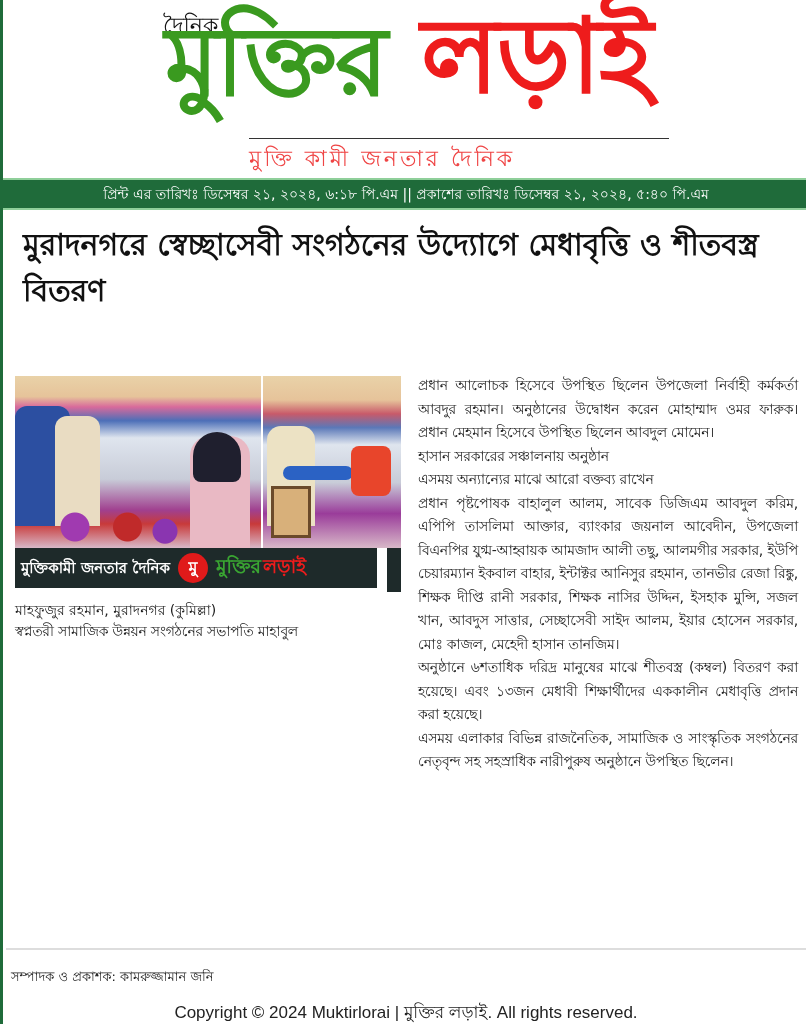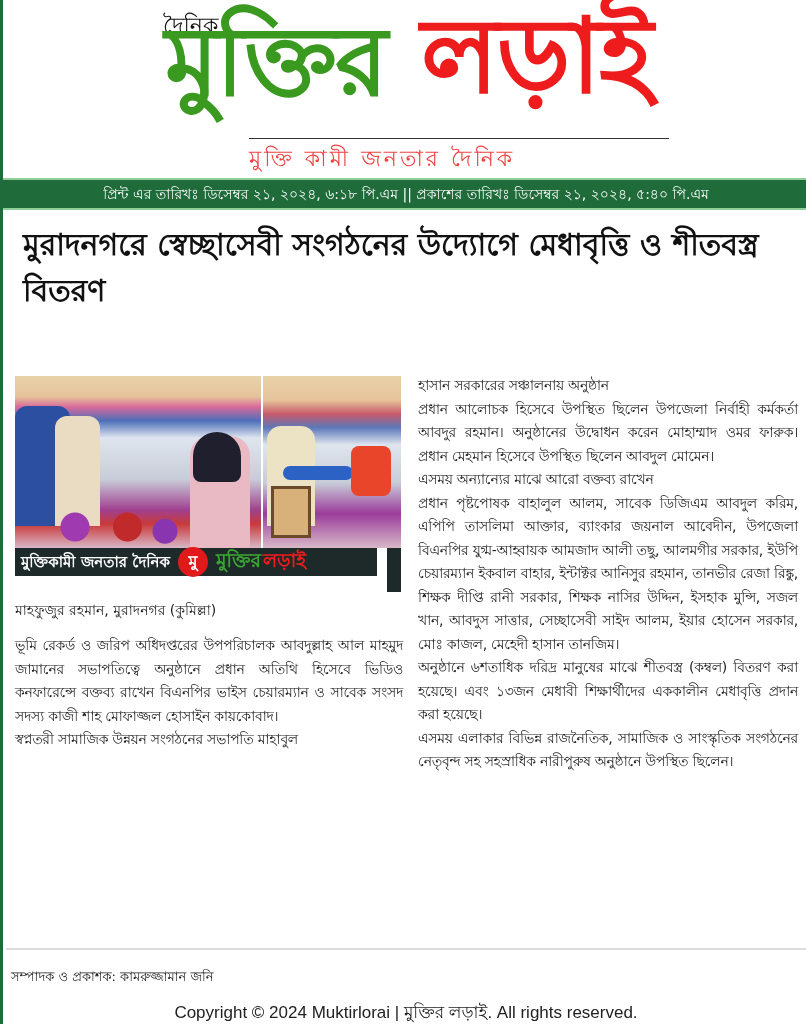--- a/index.html
+++ b/index.html
@@ -72,21 +72,21 @@
   .photo .p2 {
     position: absolute; left: 248px; top: 0; width: 138px; height: 172px;
     background:
       linear-gradient(180deg, #e9d2a8 0%, #e6c39a 14%, #c85a6a 22%, #5b78b8 30%, #dfe5ee 40%, #c8ccd8 62%, #9a3c9a 80%, #d8b8c8 100%);
   }
   .photo .p2 .fig1 { position:absolute; left:4px; top:50px; width:48px; height:100px; background:#ece2c4; border-radius:14px 14px 0 0; }
   .photo .p2 .arm { position:absolute; left:20px; top:90px; width:70px; height:14px; background:#2b62c4; border-radius:7px; }
   .photo .p2 .bag { position:absolute; left:88px; top:70px; width:40px; height:50px; background:#e8452b; border-radius:8px; }
   .photo .p2 .frame { position:absolute; left:8px; top:110px; width:40px; height:52px; background:#d8b07a; border:3px solid #6b4a2a; }
   .photo .banner {
-    position: absolute; left: 0; top: 172px; width: 362px; height: 28px;
+    position: absolute; left: 0; top: 172px; width: 362px; height: 40px;
     background: #1e2a2a; display: flex; align-items: center; padding-left: 6px;
     gap: 8px;
   }
   .photo .banner-gap { position:absolute; left: 362px; top: 172px; width: 10px; height: 44px; background:#ffffff; }
   .photo .banner-tail { position:absolute; left: 372px; top: 172px; width: 14px; height: 44px; background:#1e2a2a; }
   .banner .b-text { color: #ffffff; font-size: 15px; font-weight: bold; white-space: nowrap; }
   .banner .b-logo-circle {
     width: 30px; height: 30px; border-radius: 50%; background: #e01a1a; color: #fff;
     font-size: 16px; font-weight: bold; display: flex; align-items: center; justify-content: center;
   }
@@ -150,27 +150,26 @@
         <span class="b-logo-circle">মু</span>
         <span class="b-green">মুক্তির</span>
         <span class="b-red">লড়াই</span>
       </div>
       <div class="banner-gap"></div>
       <div class="banner-tail"></div>
     </div>
 
     <p class="byline">মাহফুজুর রহমান, মুরাদনগর (কুমিল্লা)</p>
 
-    <p class="para gap-lg">ভূমি রেকর্ড ও জরিপ অধিদপ্তরের উপপরিচালক আবদুল্লাহ আল মাহমুদ জামানের সভাপতিত্বে অনুষ্ঠানে প্রধান অতিথি হিসেবে ভিডিও কনফারেন্সে বক্তব্য রাখেন বিএনপির ভাইস চেয়ারম্যান ও সাবেক সংসদ সদস্য কাজী শাহ মোফাজ্জল হোসাইন কায়কোবাদ।</p>
     <p class="para gap-none">স্বপ্নতরী সামাজিক উন্নয়ন সংগঠনের সভাপতি মাহাবুল</p>
   </div>
 
   <div class="col-right">
+    <p class="para gap-none">প্রধান আলোচক হিসেবে উপস্থিত ছিলেন উপজেলা নির্বাহী কর্মকর্তা আবদুর রহমান। অনুষ্ঠানের উদ্বোধন করেন মোহাম্মাদ ওমর ফারুক। প্রধান মেহমান হিসেবে উপস্থিত ছিলেন আবদুল মোমেন।</p>
     <p class="para gap-none">হাসান সরকারের সঞ্চালনায় অনুষ্ঠান</p>
-    <p class="para gap-none">প্রধান আলোচক হিসেবে উপস্থিত ছিলেন উপজেলা নির্বাহী কর্মকর্তা আবদুর রহমান। অনুষ্ঠানের উদ্বোধন করেন মোহাম্মাদ ওমর ফারুক। প্রধান মেহমান হিসেবে উপস্থিত ছিলেন আবদুল মোমেন।</p>
     <p class="para gap-md">এসময় অন্যান্যের মাঝে আরো বক্তব্য রাখেন</p>
     <p class="para gap-none">প্রধান পৃষ্টপোষক বাহালুল আলম, সাবেক ডিজিএম আবদুল করিম, এপিপি তাসলিমা আক্তার, ব্যাংকার জয়নাল আবেদীন, উপজেলা বিএনপির যুগ্ম-আহ্বায়ক আমজাদ আলী তছু, আলমগীর সরকার, ইউপি চেয়ারম্যান ইকবাল বাহার, ইন্টাক্টর আনিসুর রহমান, তানভীর রেজা রিঙ্কু, শিক্ষক দীপ্তি রানী সরকার, শিক্ষক নাসির উদ্দিন, ইসহাক মুন্সি, সজল খান, আবদুস সাত্তার, সেচ্ছাসেবী সাইদ আলম, ইয়ার হোসেন সরকার, মোঃ কাজল, মেহেদী হাসান তানজিম।</p>
     <p class="para gap-md">অনুষ্ঠানে ৬শতাধিক দরিদ্র মানুষের মাঝে শীতবস্ত্র (কম্বল) বিতরণ করা হয়েছে। এবং ১৩জন মেধাবী শিক্ষার্থীদের এককালীন মেধাবৃত্তি প্রদান করা হয়েছে।</p>
     <p class="para gap-md">এসময় এলাকার বিভিন্ন রাজনৈতিক, সামাজিক ও সাংস্কৃতিক সংগঠনের নেতৃবৃন্দ সহ সহস্রাধিক নারীপুরুষ অনুষ্ঠানে উপস্থিত ছিলেন।</p>
   </div>
 
   <div class="footer-line"></div>
   <div class="editor">সম্পাদক ও প্রকাশক:  কামরুজ্জামান জনি</div>
   <div class="copyright">Copyright © 2024 Muktirlorai | মুক্তির লড়াই. All rights reserved.</div>
 

